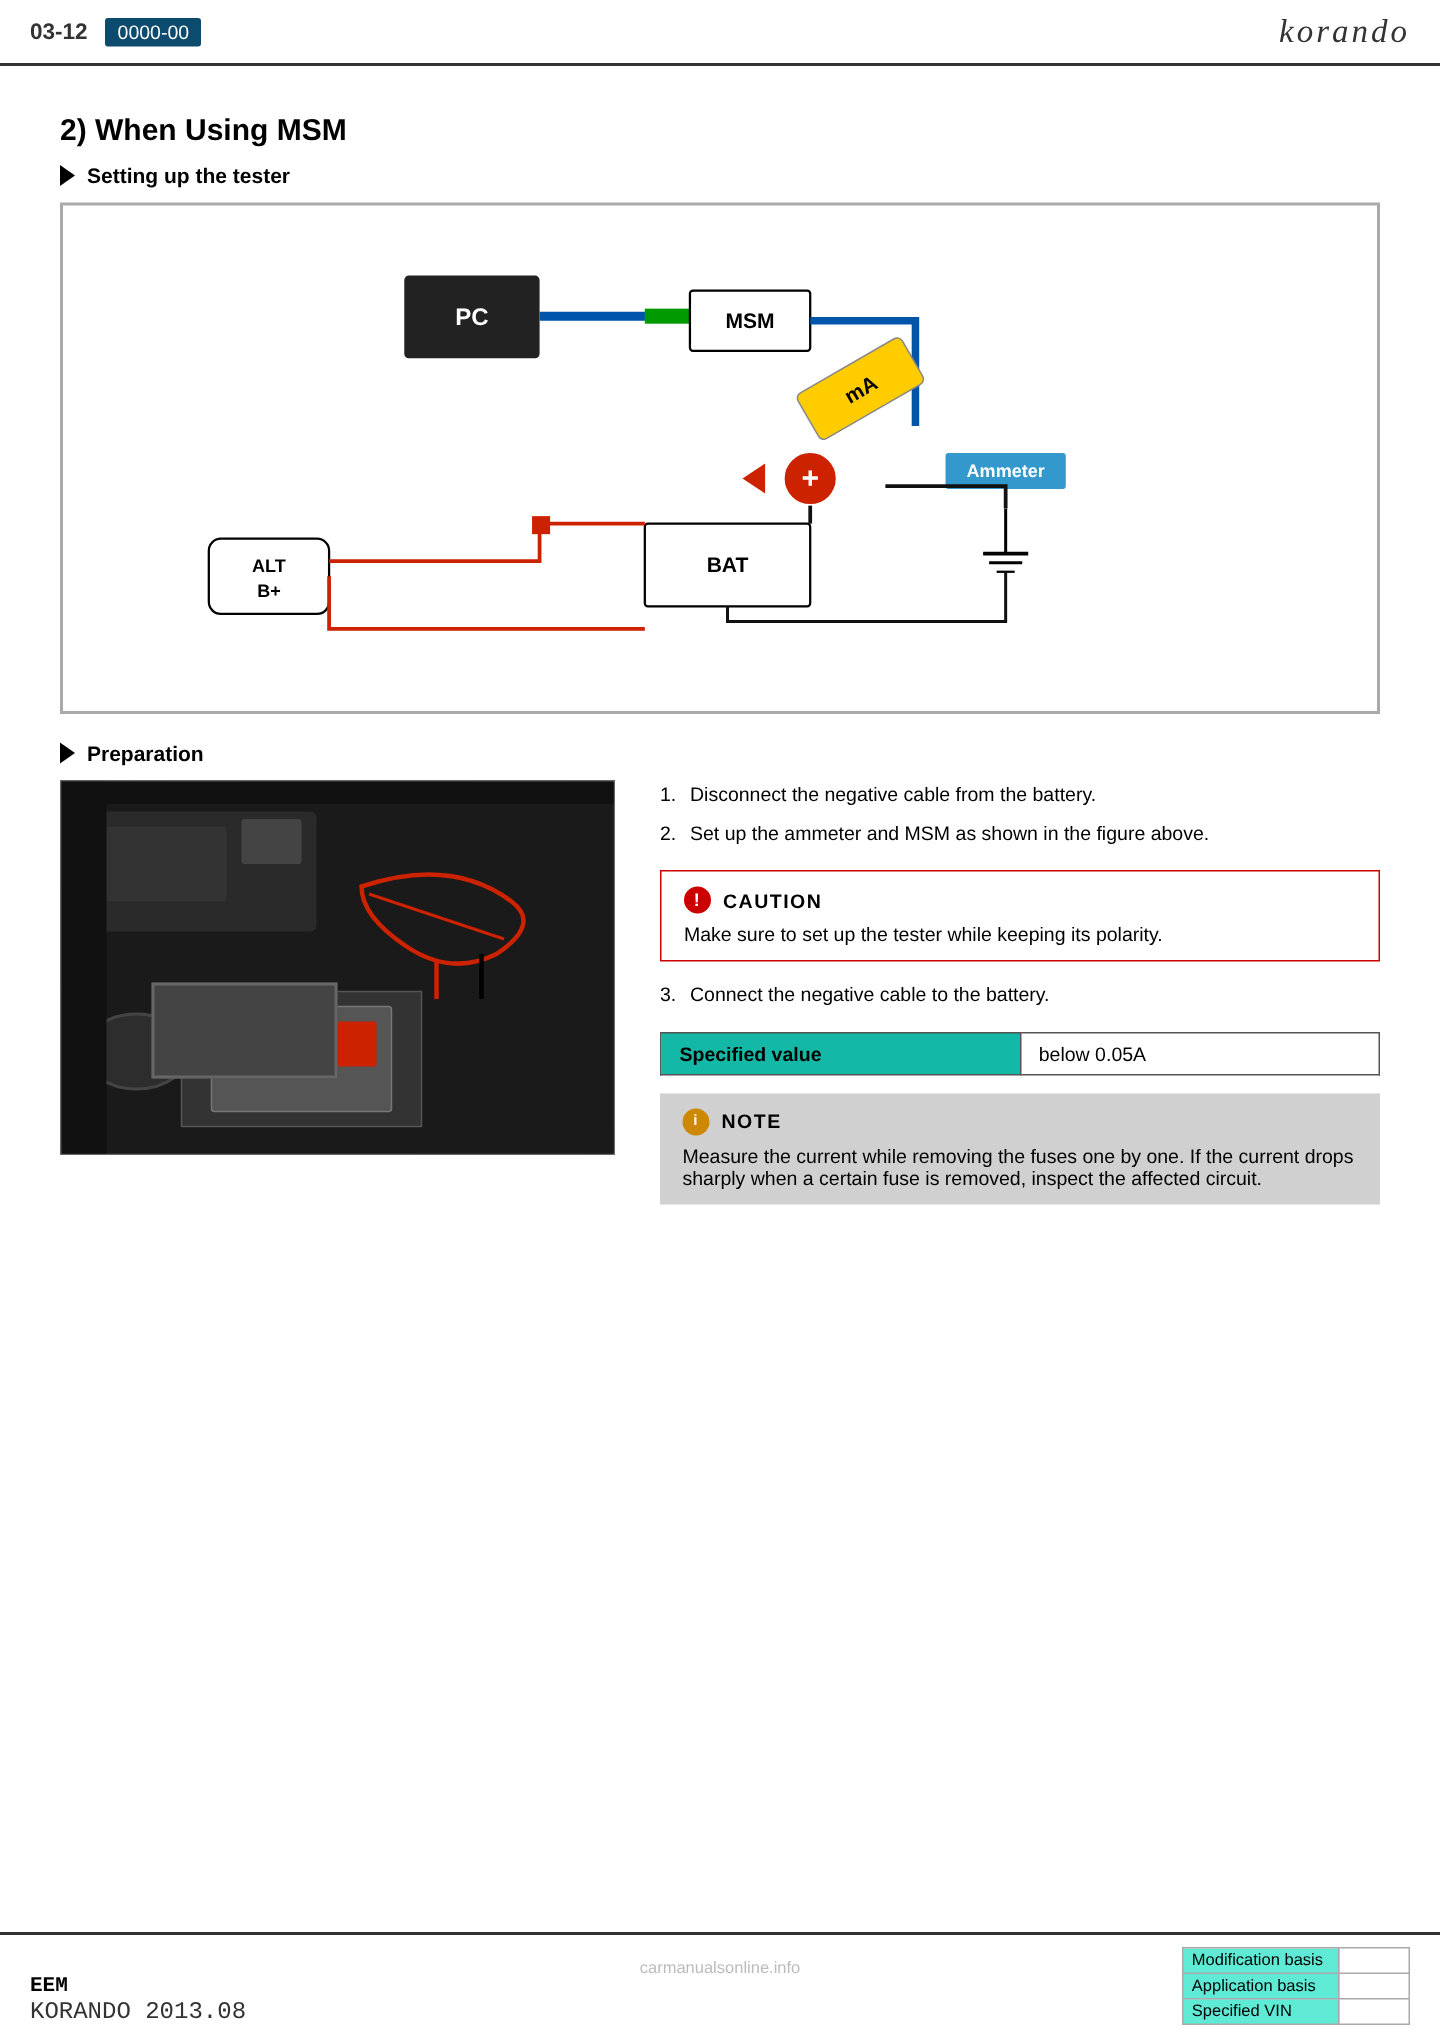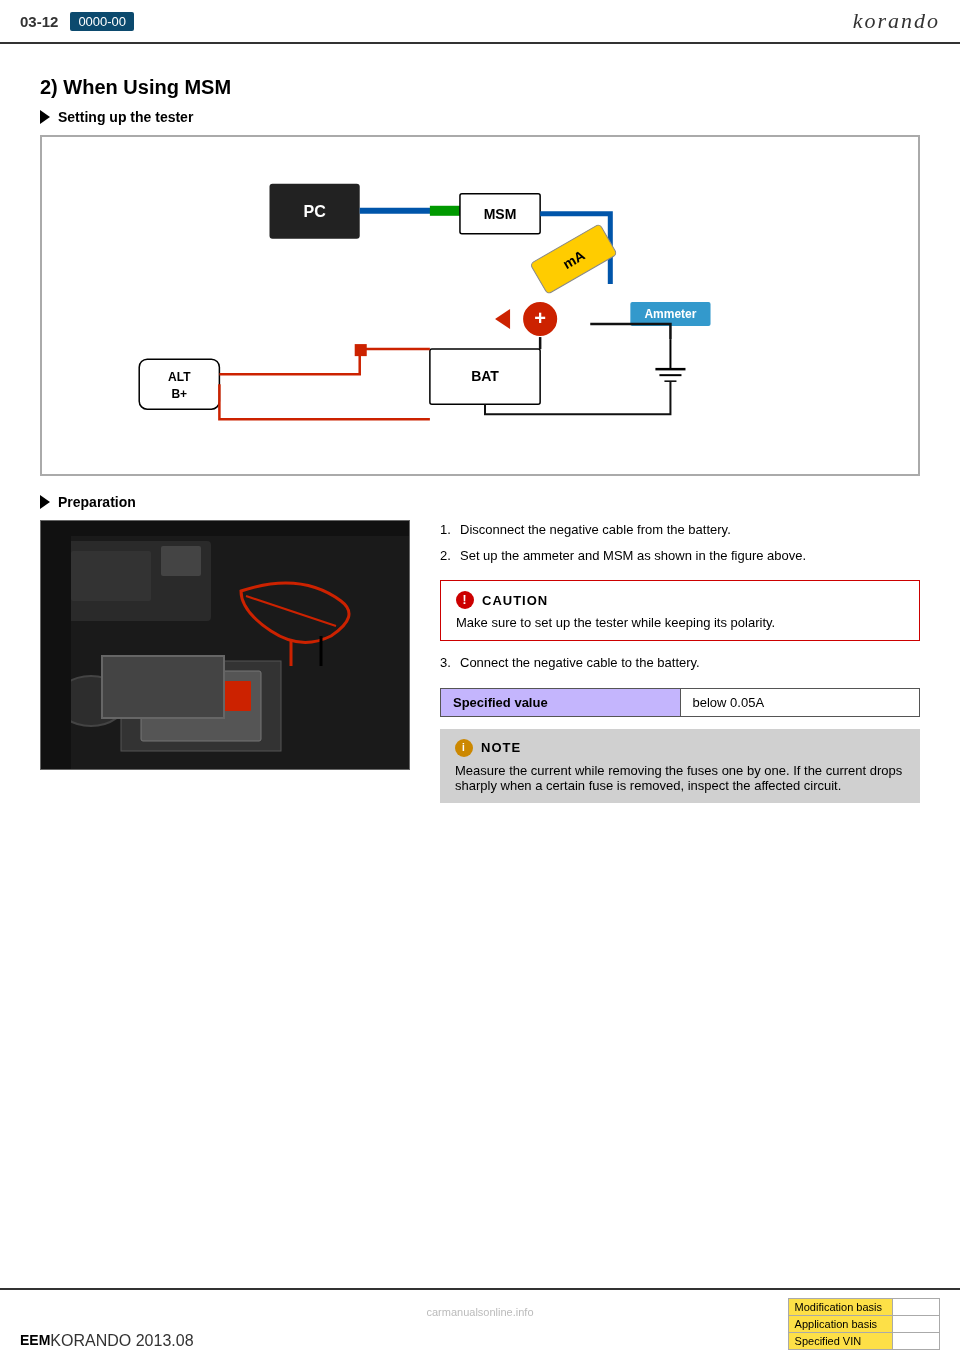--- a/index.html
+++ b/index.html
@@ -220,21 +220,21 @@
       border-collapse: collapse;
       margin: 12px 0;
     }
     .spec-table td {
       border: 1.5px solid #555;
       padding: 6px 12px;
       font-size: 13px;
     }
     .spec-table td:first-child {
       font-weight: bold;
-      background: #c4b5fd;
+      background: #14b8a6;
       width: 50%;
     }
 
     
     .note-box {
       background: #d0d0d0;
       padding: 10px 15px;
       margin: 12px 0;
     }
     .note-title {
@@ -266,40 +266,41 @@
       left: 0;
       right: 0;
       border-top: 2px solid #333;
       padding: 8px 20px;
       display: flex;
       justify-content: space-between;
       align-items: flex-end;
     }
     .footer-left {
       display: flex;
-      flex-direction: row;
+      flex-direction: column;
+      font-family: Liberation Mono, monospace;
     }
     .footer-eem {
       font-weight: bold;
       font-size: 14px;
     }
     .footer-model {
       font-size: 16px;
       color: #333;
     }
     .footer-table {
       border-collapse: collapse;
       font-size: 11px;
     }
     .footer-table td {
       border: 1px solid #aaa;
       padding: 2px 40px 2px 6px;
     }
     .footer-table td:first-child {
-      background: #fde047;
+      background: #5eead4;
       font-weight: normal;
       padding-right: 10px;
     }
 
     
     .watermark {
       position: absolute;
       bottom: 40px;
       left: 50%;
       transform: translateX(-50%);

